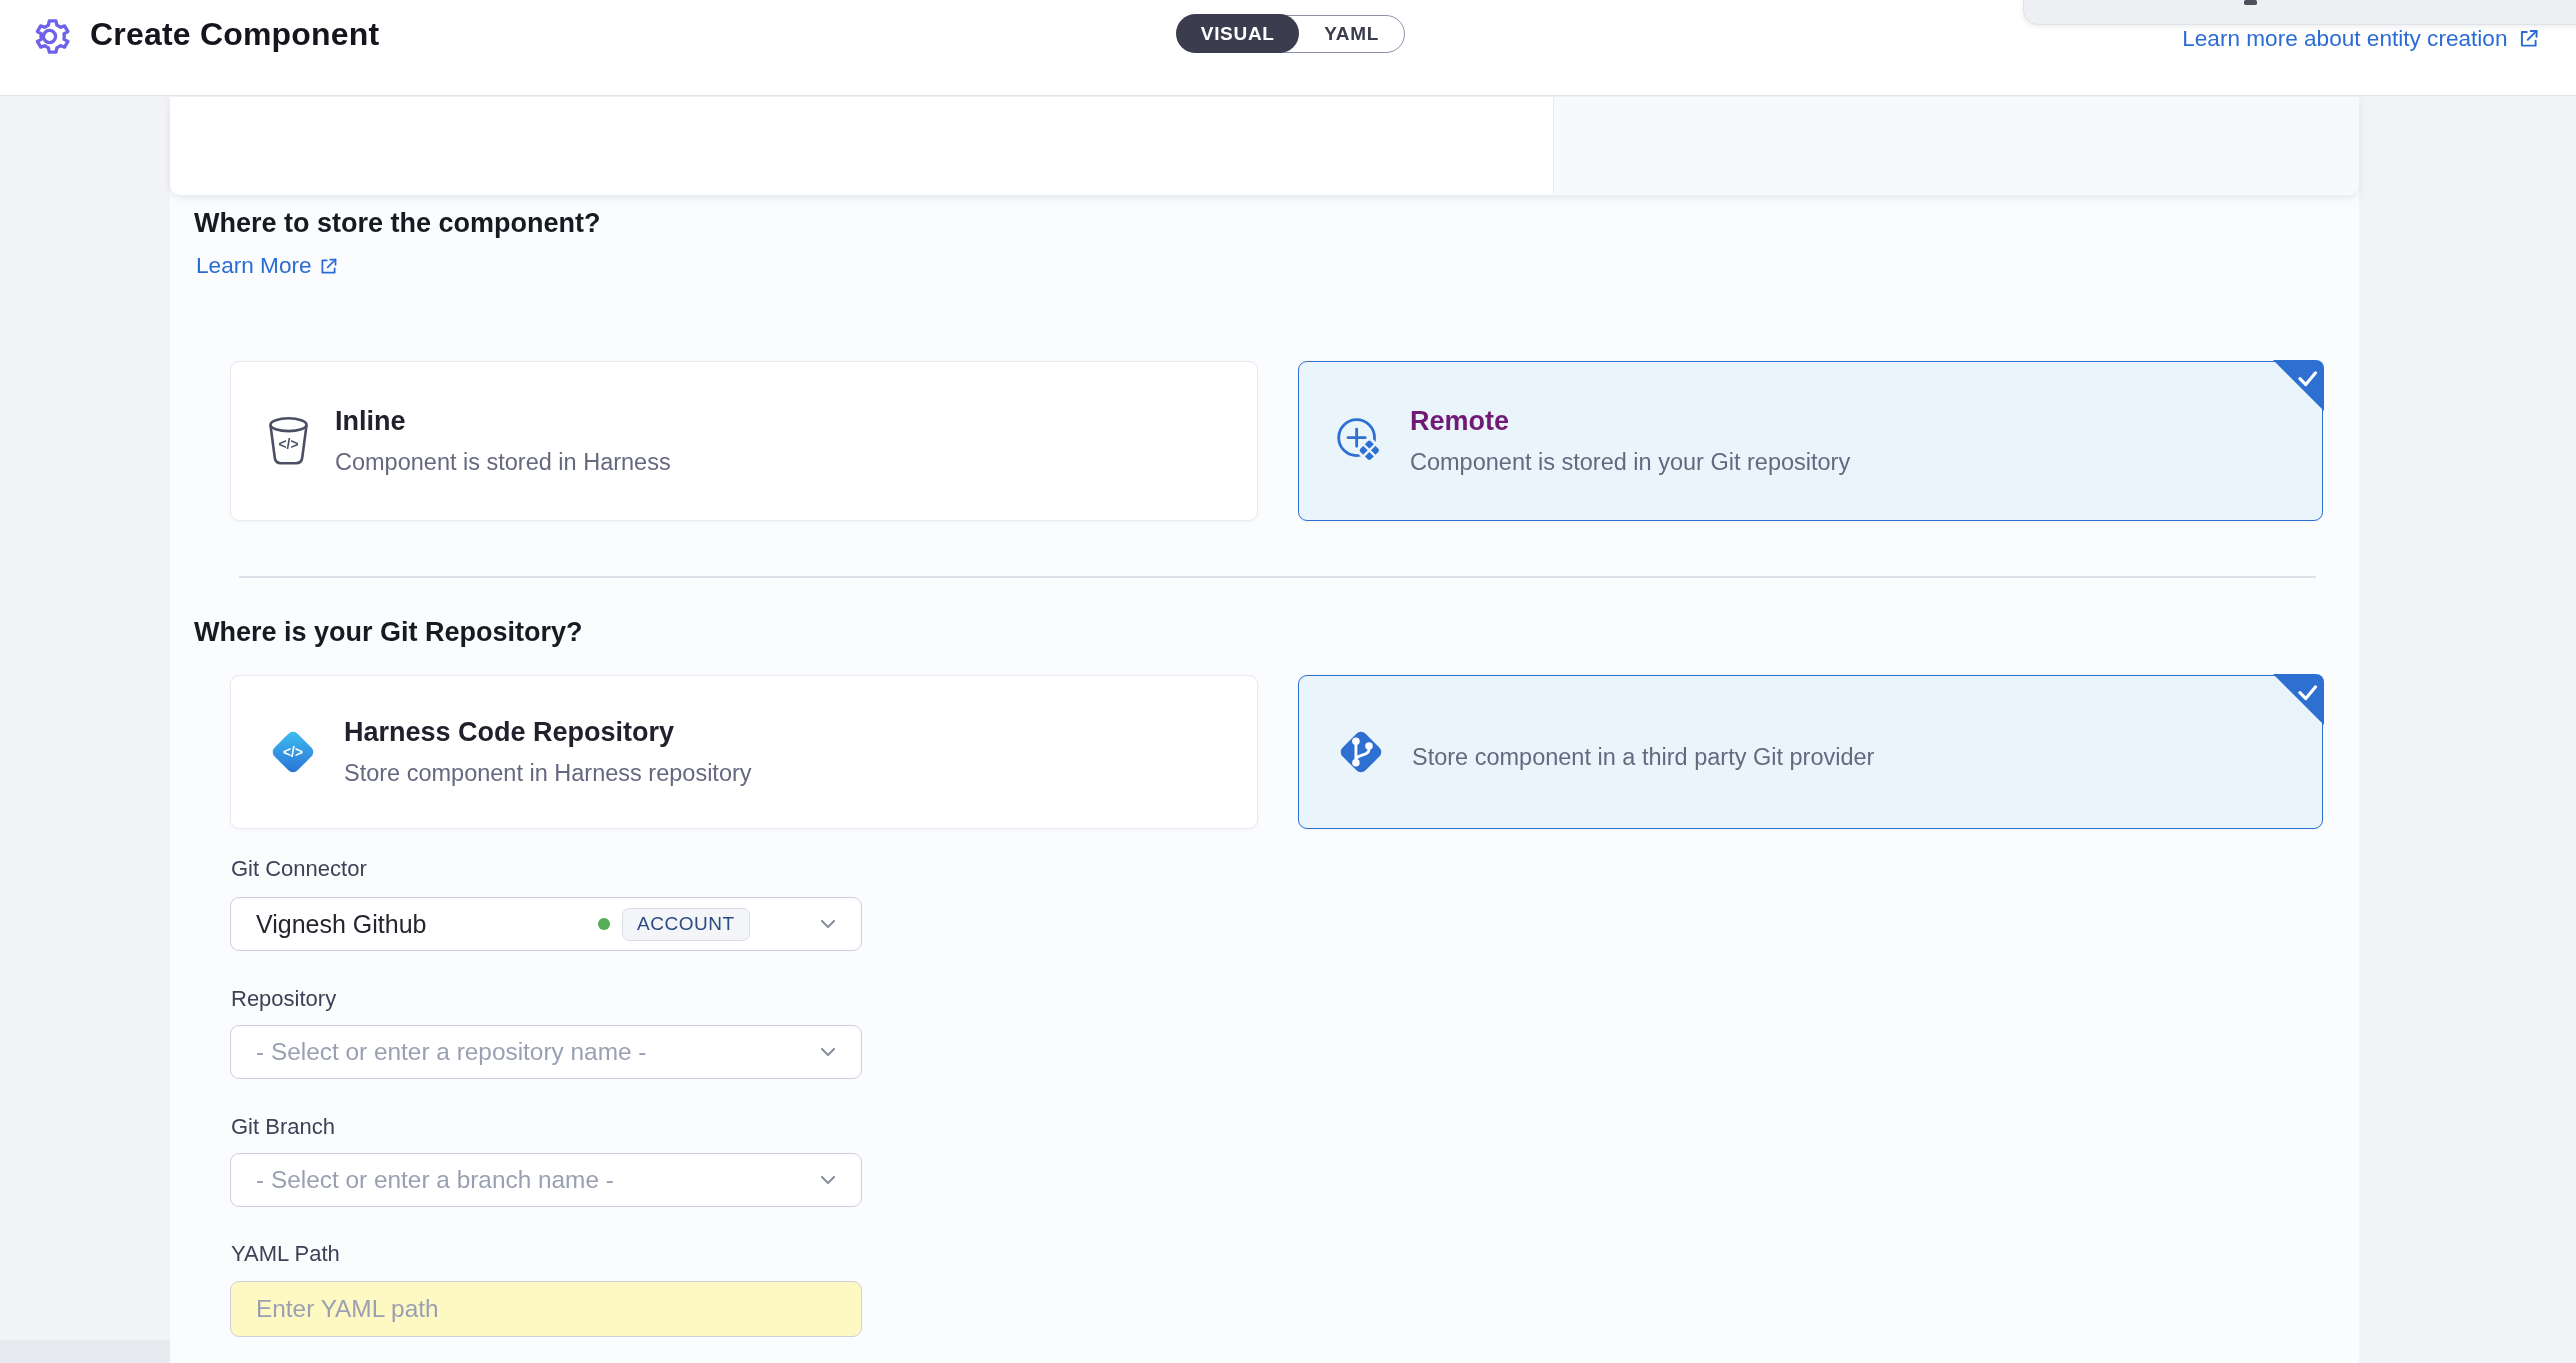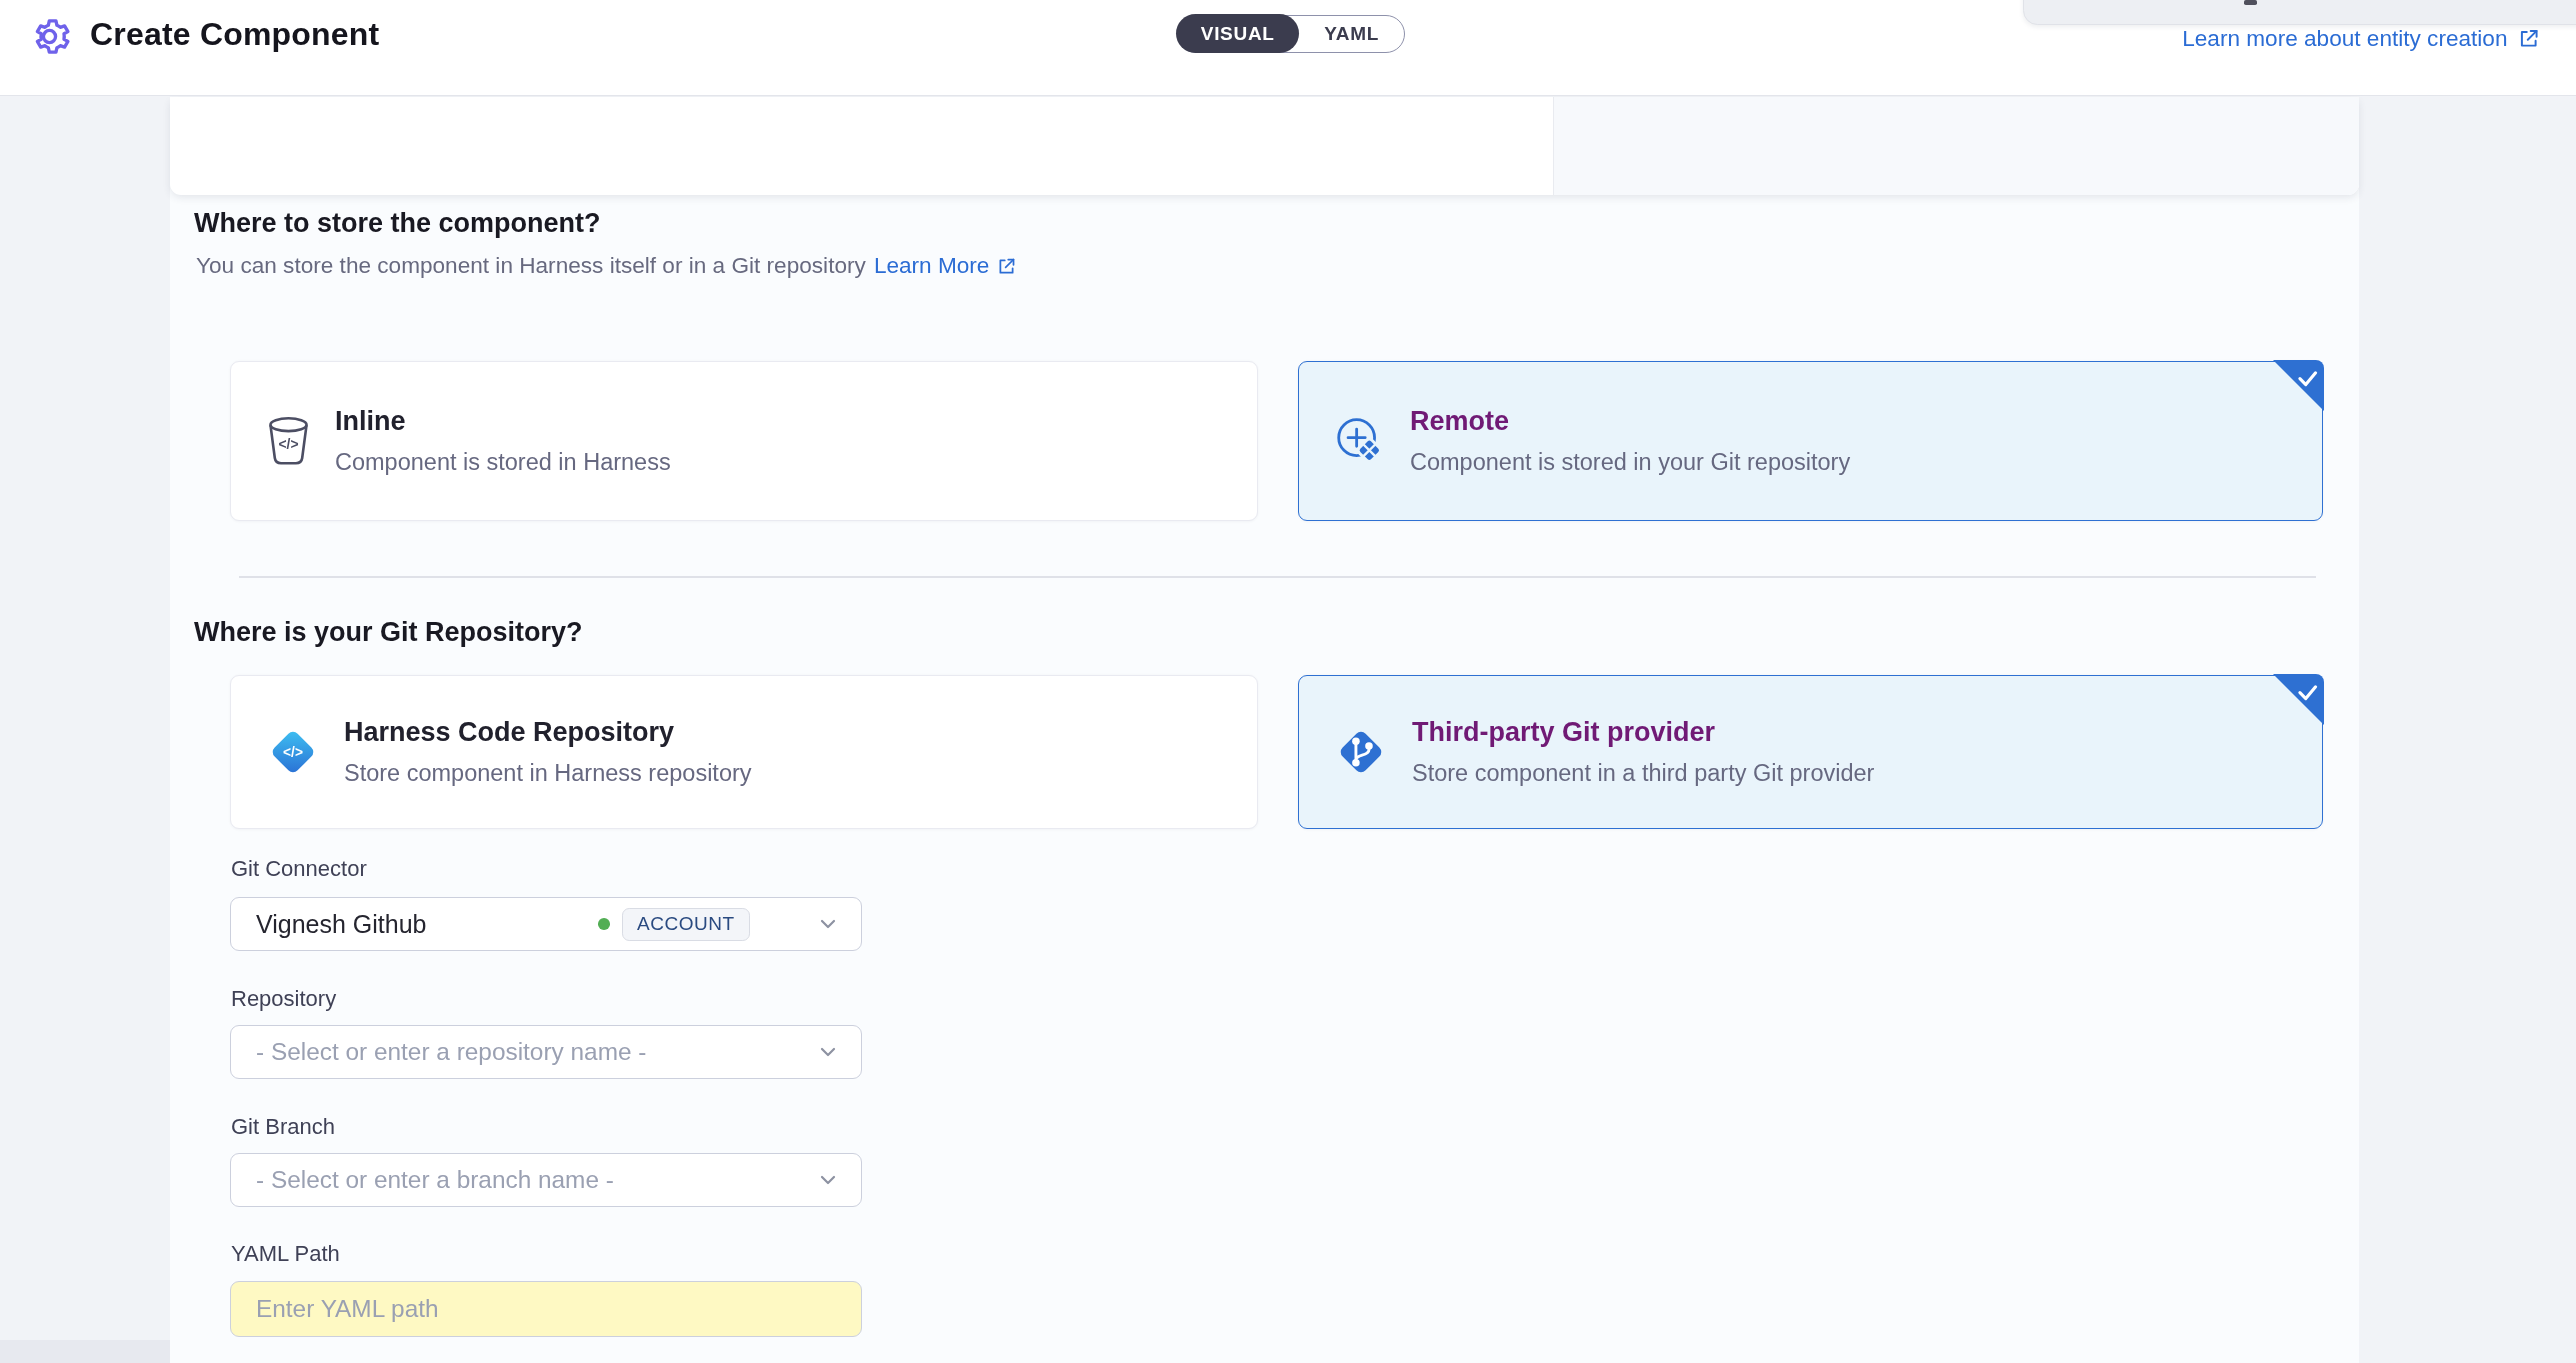--- a/index.html
+++ b/index.html
@@ -120,21 +120,20 @@
           <path d="M20 4l-9 9"></path>
       </svg>
     </a>
   </header>
 
   <div class="abs corner-popup"></div>
   <div class="abs popup-remnant"></div>
 
   <h2 class="abs sec-heading store-heading">Where to store the component?</h2>
   <div class="abs store-desc">
-    <span>You can store the component in Harness itself or in a Git repository</span>
     <a class="inline-link">
       <span>Learn More</span>
       <svg width="21" height="21" viewBox="0 0 24 24" fill="none" stroke="#2b6cd4" stroke-width="2" stroke-linecap="round" stroke-linejoin="round">
         <path d="M10 5H5v14h14v-5"></path>
           <path d="M14 4h6v6"></path>
           <path d="M20 4l-9 9"></path>
       </svg>
     </a>
   </div>
 
@@ -201,21 +200,20 @@
     <span class="card-icon">
       <svg width="58" height="58" viewBox="0 0 40 40">
         <rect x="8.8" y="8.8" width="22.4" height="22.4" rx="4.5" fill="#2e70d2" transform="rotate(45 20 20)"></rect>
         <path d="M16.5 14.5v11 M25.5 18.4c0 4.4-9 3.2-9 7" stroke="#ffffff" stroke-width="2" fill="none" stroke-linecap="round"></path>
         <circle cx="16.5" cy="12.6" r="2.6" fill="#ffffff"></circle>
         <circle cx="16.5" cy="27.4" r="2.6" fill="#ffffff"></circle>
         <circle cx="25.5" cy="15.9" r="2.6" fill="#ffffff"></circle>
       </svg>
     </span>
     <div class="card-text">
-      <div class="card-title">Third-party Git provider</div>
       <div class="card-sub">Store component in a third party Git provider</div>
     </div>
     <span class="corner">
       <svg width="23.5" height="23.5" viewBox="0 0 24 24" fill="none" stroke="#ffffff" stroke-width="3.2" stroke-linecap="round" stroke-linejoin="round">
         <polyline points="4,13 10,19 20,7"></polyline>
       </svg>
     </span>
   </div>
 
   <label class="abs field-label lbl-connector">Git Connector</label>

